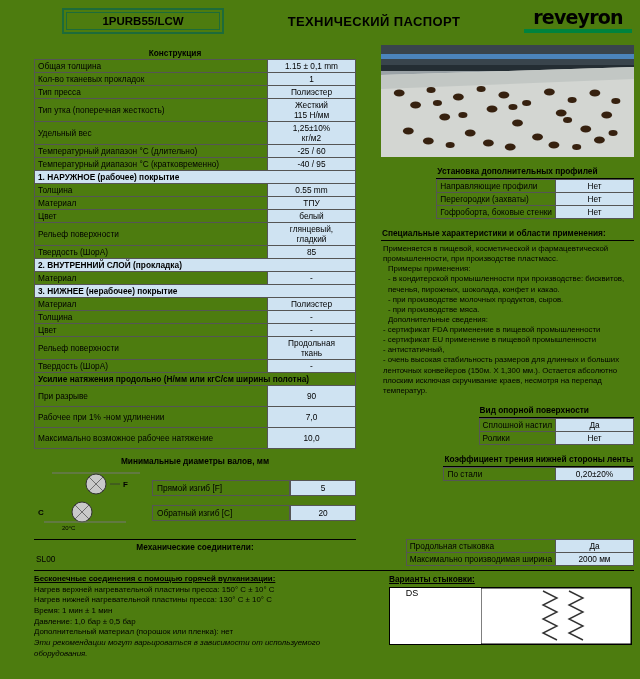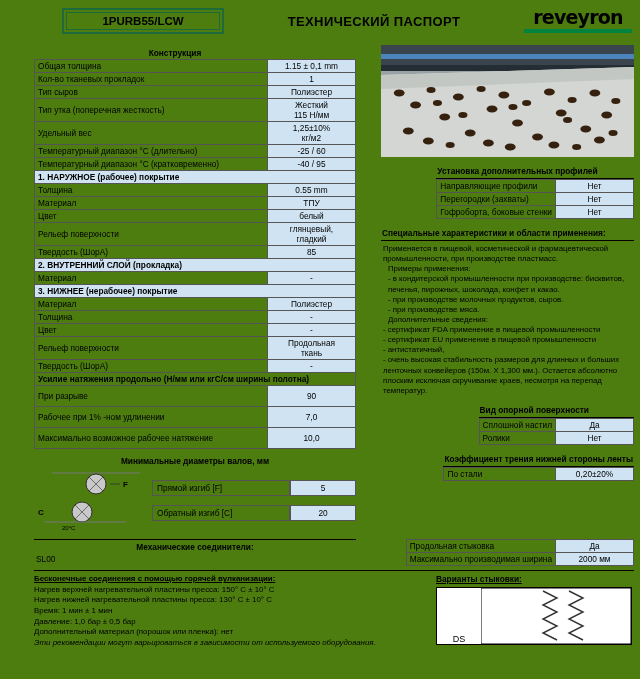--- a/index.html
+++ b/index.html
@@ -56,21 +56,21 @@
   .special-text .ind{ padding-left:5px; }
   .joint{ margin-top:auto; }
   
   .bottom-sep{ border-top:1px solid #000; margin:4px 2px 0 30px; }
   .bottom{ display:flex; margin-top:3px; }
   .vulc{ width:398px; padding-left:30px; font-size:7.9px; line-height:1.35; }
   .vulc-title{ font-weight:bold; text-decoration:underline; }
   .vulc .note{ font-style:italic; }
   .variants{ flex:1; padding-left:34px; padding-right:4px; }
   .var-title{ font-weight:bold; text-decoration:underline; margin-bottom:3px; }
-  .var-box{ border:1px solid #000; height:58px; display:flex; align-items:flex-end; background:#fff; }
+  .var-box{ border:1px solid #000; height:58px; display:flex; align-items:flex-start; background:#fff;gap:47px; }
   .var-label{ width:44px; text-align:center; font-size:9px; }
   .var-img{ flex:1; height:100%; }
 </style>
 </head>
 <body>
 
 <div class="page">
 
   <div class="header">
     <div class="code-box">1PURB55/LCW</div>
@@ -86,21 +86,21 @@
         <tbody>
           <tr>
               <td>Общая толщина</td>
               <td class="val">1.15 ± 0,1 mm</td>
             </tr>
           <tr>
               <td>Кол-во  тканевых прокладок</td>
               <td class="val">1</td>
             </tr>
           <tr>
-              <td>Тип сыров</td>
+              <td>Тип пресса</td>
               <td class="val">Полиэстер</td>
             </tr>
           <tr>
               <td>Тип утка (поперечная жесткость)</td>
               <td class="val">Жесткий
 115 Н/мм</td>
             </tr>
           <tr>
               <td>Удельный вес</td>
               <td class="val">1,25±10%

